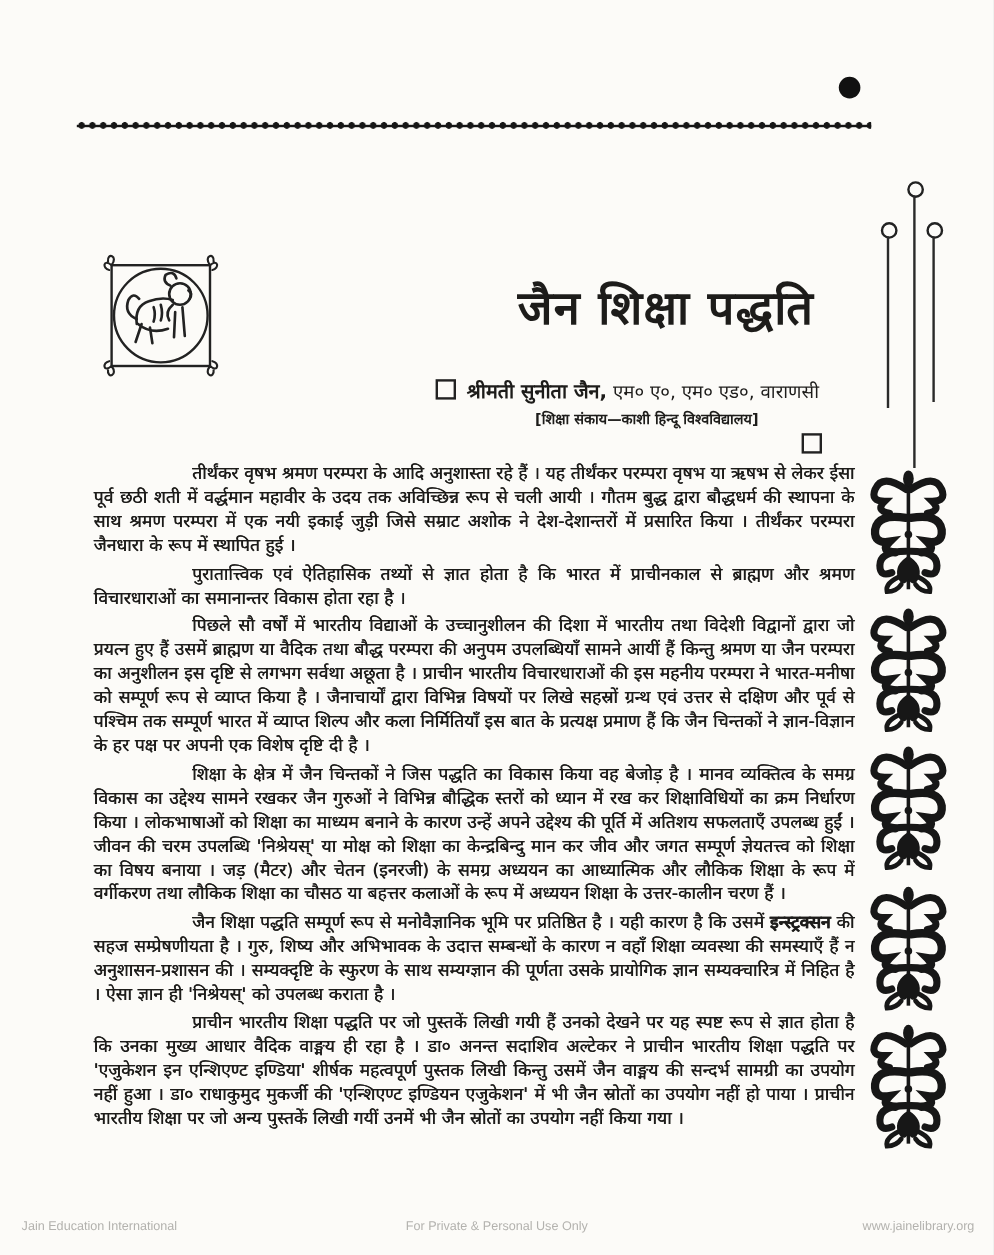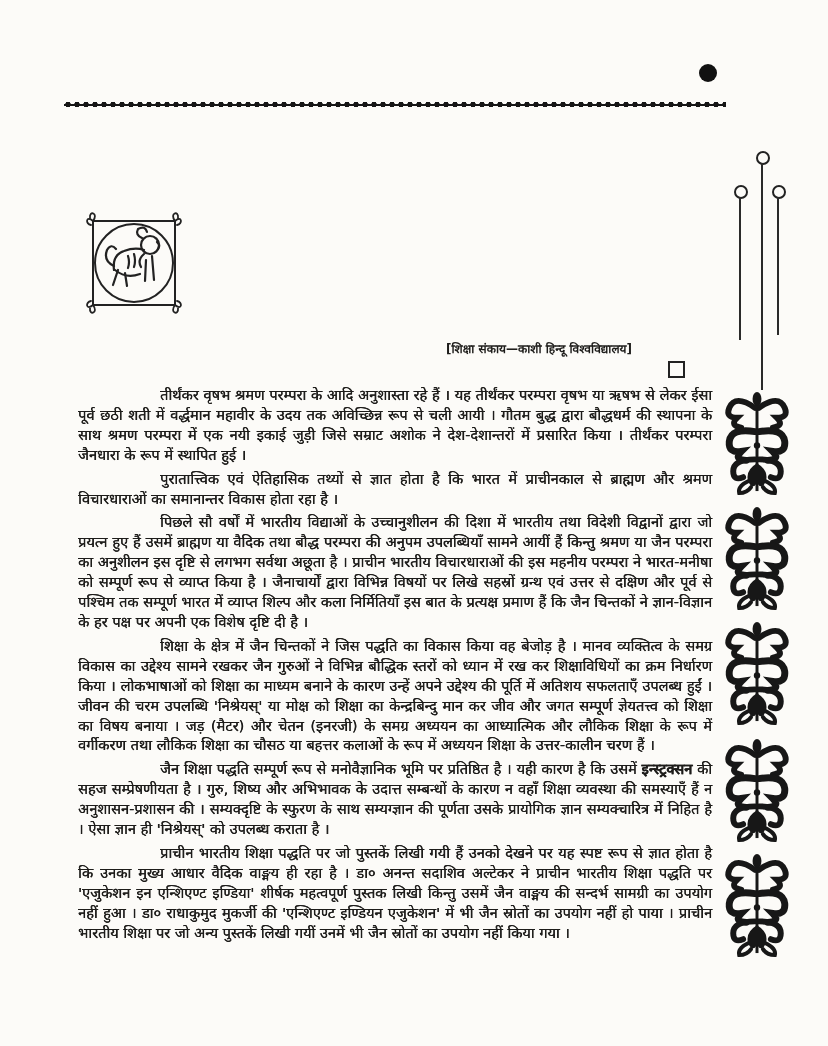--- a/index.html
+++ b/index.html
@@ -93,21 +93,25 @@
       <path d="M60 30 q-7 -3 -4 -9 q7 -4 9 3"></path>
       <path d="M62 46 Q55 52 59 59"></path>
       <path d="M64 52 L63 73 M70 48 L72 72"></path>
       <path d="M33 62 Q44 71 58 66"></path>
       <path d="M36 62 L31 77 M43 65 L45 78"></path>
       <path d="M32 58 Q21 53 25 42 Q29 35 34 41"></path>
       <path d="M46 48 q2 6 0 12 M52 46 q2 7 0 13"></path>
     </g>
   </svg>
 
+  <div class="title">जैन शिक्षा पद्धति</div>
 
+  <div class="author-row">
+    <span class="sq"></span><span class="author-name">श्रीमती सुनीता जैन,</span><span class="author-deg"> एम० ए०, एम० एड०, वाराणसी</span>
+  </div>
   <div class="affiliation">[शिक्षा संकाय—काशी हिन्दू विश्वविद्यालय]</div>
   <div class="sq2"></div>
 
   <div class="body-col">
     <p>तीर्थंकर वृषभ श्रमण परम्परा के आदि अनुशास्ता रहे हैं । यह तीर्थंकर परम्परा वृषभ या ऋषभ से लेकर ईसा पूर्व छठी शती में वर्द्धमान महावीर के उदय तक अविच्छिन्न रूप से चली आयी ।  गौतम बुद्ध द्वारा बौद्धधर्म की स्थापना के साथ श्रमण परम्परा में एक नयी इकाई जुड़ी जिसे सम्राट अशोक ने देश-देशान्तरों में प्रसारित किया । तीर्थंकर परम्परा जैनधारा के रूप में स्थापित हुई ।</p>
     <p>पुरातात्त्विक एवं ऐतिहासिक तथ्यों से ज्ञात होता है कि भारत में प्राचीनकाल से ब्राह्मण और श्रमण विचारधाराओं का समानान्तर विकास होता रहा है ।</p>
     <p>पिछले सौ वर्षों में भारतीय विद्याओं के उच्चानुशीलन की दिशा में भारतीय तथा विदेशी विद्वानों द्वारा जो प्रयत्न हुए हैं उसमें ब्राह्मण या वैदिक तथा बौद्ध परम्परा की अनुपम उपलब्धियाँ सामने आयीं हैं किन्तु श्रमण या जैन परम्परा का अनुशीलन इस दृष्टि से लगभग सर्वथा अछूता है । प्राचीन भारतीय विचारधाराओं की इस महनीय परम्परा ने भारत-मनीषा को सम्पूर्ण रूप से व्याप्त किया है ।  जैनाचार्यों द्वारा विभिन्न विषयों पर लिखे सहस्रों ग्रन्थ एवं उत्तर से दक्षिण और पूर्व से पश्चिम तक सम्पूर्ण भारत में व्याप्त शिल्प और कला निर्मितियाँ इस बात के प्रत्यक्ष प्रमाण हैं कि जैन चिन्तकों ने ज्ञान-विज्ञान के हर पक्ष पर अपनी एक विशेष दृष्टि दी है ।</p>
     <p>शिक्षा के क्षेत्र में जैन चिन्तकों ने जिस पद्धति का विकास किया वह बेजोड़ है ।  मानव व्यक्तित्व के समग्र विकास का उद्देश्य सामने रखकर जैन गुरुओं ने विभिन्न बौद्धिक स्तरों को ध्यान में रख कर शिक्षाविधियों का क्रम निर्धारण किया ।  लोकभाषाओं को शिक्षा का माध्यम बनाने के कारण उन्हें अपने उद्देश्य की पूर्ति में अतिशय सफलताएँ उपलब्ध हुईं ।  जीवन की चरम उपलब्धि 'निश्रेयस्' या मोक्ष को शिक्षा का केन्द्रबिन्दु मान कर जीव और जगत सम्पूर्ण ज्ञेयतत्त्व को शिक्षा का विषय बनाया ।  जड़ (मैटर) और चेतन (इनरजी) के समग्र अध्ययन का आध्यात्मिक और लौकिक शिक्षा के रूप में वर्गीकरण तथा लौकिक शिक्षा का चौसठ या बहत्तर कलाओं के रूप में अध्ययन शिक्षा के उत्तर-कालीन चरण हैं ।</p>
     <p><span>जैन शिक्षा पद्धति सम्पूर्ण रूप से मनोवैज्ञानिक भूमि पर प्रतिष्ठित है ।  यही कारण है कि उसमें </span><span class="bold-word">इन्स्ट्रक्सन</span><span> की सहज सम्प्रेषणीयता है ।  गुरु, शिष्य और अभिभावक के उदात्त सम्बन्धों के कारण न वहाँ शिक्षा व्यवस्था की समस्याएँ हैं न अनुशासन-प्रशासन की । सम्यक्दृष्टि के स्फुरण के साथ सम्यग्ज्ञान की पूर्णता उसके प्रायोगिक ज्ञान सम्यक्चारित्र में निहित है । ऐसा ज्ञान ही 'निश्रेयस्' को उपलब्ध कराता है ।</span></p>
     <p>प्राचीन भारतीय शिक्षा पद्धति पर जो पुस्तकें लिखी गयी हैं उनको देखने पर यह स्पष्ट रूप से ज्ञात होता है कि उनका मुख्य आधार वैदिक वाङ्मय ही रहा है ।  डा० अनन्त सदाशिव अल्टेकर ने प्राचीन भारतीय शिक्षा पद्धति पर 'एजुकेशन इन एन्शिएण्ट इण्डिया' शीर्षक महत्वपूर्ण पुस्तक लिखी किन्तु उसमें जैन वाङ्मय की सन्दर्भ सामग्री का उपयोग नहीं हुआ ।  डा० राधाकुमुद मुकर्जी की 'एन्शिएण्ट इण्डियन एजुकेशन' में भी जैन स्रोतों का उपयोग नहीं हो पाया ।  प्राचीन भारतीय शिक्षा पर जो अन्य पुस्तकें लिखी गयीं उनमें भी जैन स्रोतों का उपयोग नहीं किया गया ।</p>
@@ -129,14 +133,19 @@
   <svg class="ornament" style="top:620px;" viewBox="0 0 72 108">
       <use href="#damask-motif"></use>
     </svg>
   <svg class="ornament" style="top:737px;" viewBox="0 0 72 108">
       <use href="#damask-motif"></use>
     </svg>
   <svg class="ornament" style="top:852px;" viewBox="0 0 72 108">
       <use href="#damask-motif"></use>
     </svg>
 
+  <div class="footer">
+    <span class="f-left">Jain Education International</span>
+    <span class="f-center">For Private &amp; Personal Use Only</span>
+    <span class="f-right">www.jainelibrary.org</span>
+  </div>
 
 </div>
 
 </body></html>

